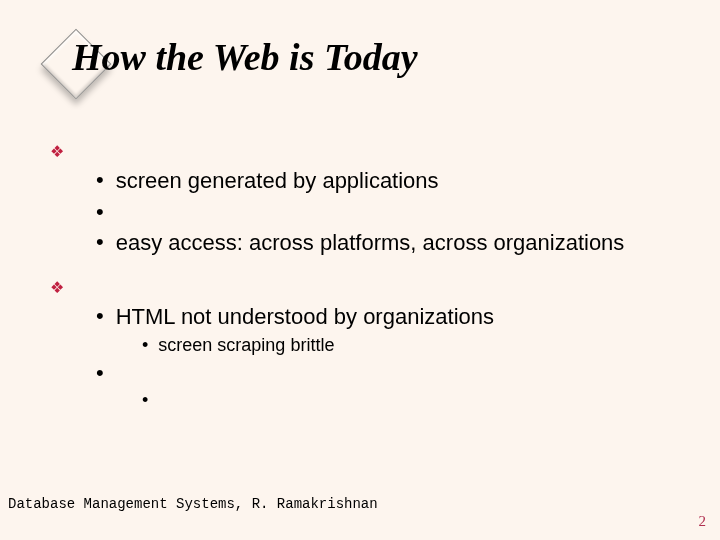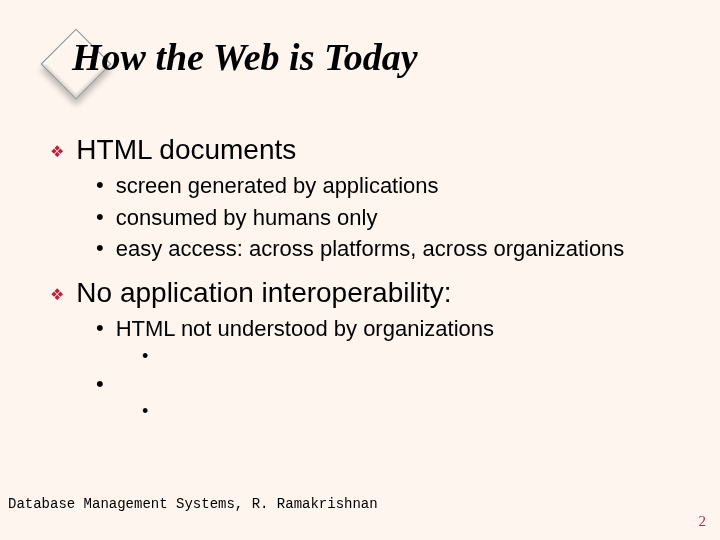--- a/index.html
+++ b/index.html
@@ -115,45 +115,43 @@
 <body>
 
 <div class="diamond"></div>
 
 <div class="title">How the Web is Today</div>
 
 <div class="content">
 
   <div class="l1">
     <span class="bullet">❖</span>
-    <span class="txt">HTML documents</span>
   </div>
   <div class="l2">
     <span class="bullet">•</span>
     <span class="txt">screen generated by applications</span>
   </div>
   <div class="l2">
     <span class="bullet">•</span>
-    <span class="txt">consumed by humans only</span>
   </div>
   <div class="l2">
     <span class="bullet">•</span>
     <span class="txt">easy access: across platforms, across organizations</span>
   </div>
 
   <div class="l1">
     <span class="bullet">❖</span>
-    <span class="txt">No application interoperability:</span>
   </div>
   <div class="l2">
     <span class="bullet">•</span>
     <span class="txt">HTML not understood by organizations</span>
   </div>
   <div class="l3">
     <span class="bullet">•</span>
+    <span class="txt">screen scraping brittle</span>
   </div>
   <div class="l2">
     <span class="bullet">•</span>
   </div>
   <div class="l3">
     <span class="bullet">•</span>
   </div>
 
 </div>
 

